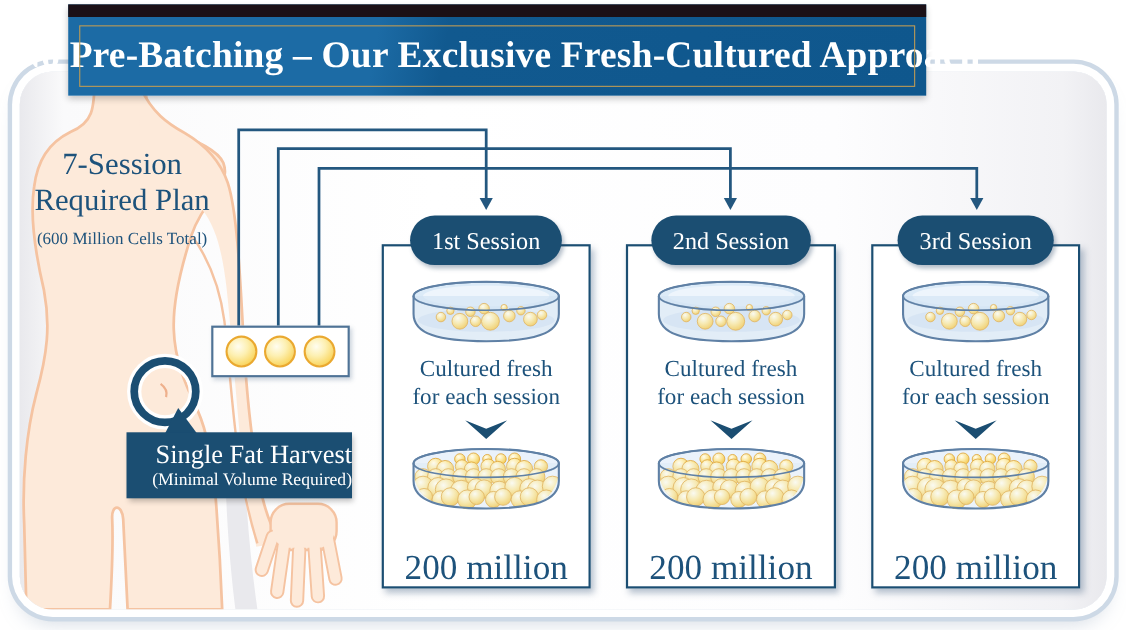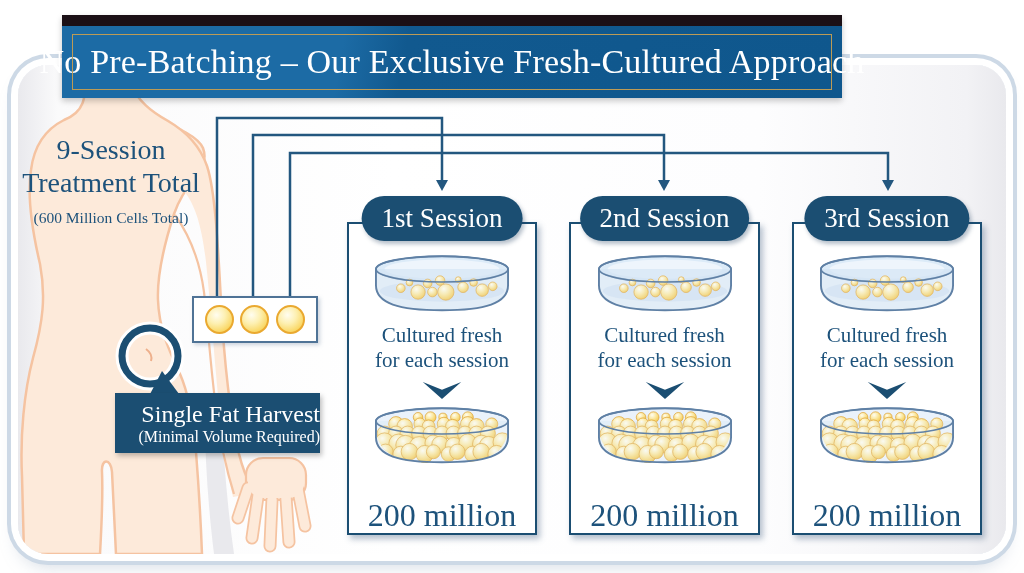--- a/index.html
+++ b/index.html
@@ -26,26 +26,27 @@
     position:absolute;left:18px;top:65px;width:988px;height:489px;
     border-radius:30px;
     background:linear-gradient(90deg,#e9e9ed 0%,#fafafb 4%,#ffffff 38%,#fdfdfe 75%,#f2f2f5 96%,#e9e9ed 100%);
     box-shadow:0 0 0 7px #ffffff,0 0 0 11px var(--card-ring),0 12px 18px rgba(130,150,175,.35);
     overflow:hidden;
     z-index:1;
   }
   .body-svg{position:absolute;left:0;top:0;width:988px;height:489px;}
   
   .banner{
-    position:absolute;left:62px;top:15px;width:780px;height:83px;
+    position:absolute;left:62px;top:4px;width:780px;height:83px;
     background:
       linear-gradient(180deg,#1b1016 0,#1b1016 11px,rgba(0,0,0,0) 11px),
       linear-gradient(100deg,#1c6ba5 0%,#1c6ba5 36%,#11598f 44%,#0f578d 100%);
     z-index:10;
     box-shadow:0 3px 6px rgba(0,0,0,.22);
+    font-weight:bold;
   }
   .banner::after{
     content:"";position:absolute;left:10px;right:10px;top:19px;bottom:8px;
     border:1.5px solid var(--gold);pointer-events:none;
   }
   .banner-title{
     position:absolute;left:0;right:0;top:11px;bottom:0;
     display:flex;align-items:center;justify-content:center;
     color:#ffffff;font-size:34px;white-space:nowrap;letter-spacing:.2px;
   }
@@ -85,21 +86,21 @@
     background:#ffffff;border:2px solid var(--navy);
     box-shadow:3px 4px 6px rgba(90,115,145,.45);
     display:flex;flex-direction:column;align-items:center;
     z-index:4;
   }
   .col.c1{left:347px;} .col.c2{left:569px;width:191px;} .col.c3{left:792px;}
   .pill{
     position:absolute;top:-28px;left:50%;transform:translateX(-50%);
     background:var(--navy);color:#fff;border-radius:23px;height:45px;
     display:flex;align-items:center;justify-content:center;
-    font-size:27px;padding:16px 20px;white-space:nowrap;
+    font-size:22px;padding:16px 20px;white-space:nowrap;
     box-shadow:2px 3px 4px rgba(40,70,100,.35);
   }
   .dish{width:144px;height:67px;}
   .dish.sparse{margin-top:25px;}
   .dish.full{margin-top:2px;}
   .cultured{margin-top:7px;text-align:center;color:var(--text-navy);font-size:21px;line-height:25px;}
   .chev{margin-top:9px;width:66px;height:30px;}
   .amount{margin-top:29px;color:var(--text-navy);font-size:32px;line-height:36px;}
 </style>
 </head>
@@ -188,22 +189,22 @@
     <circle cx="150" cy="356" r="28" fill="none" stroke="#1b4e72" stroke-width="7"></circle>
     <polygon points="148,398 182,398 162,371" fill="#1b4e72"></polygon>
   </g>
 </svg>
 
 <div class="banner">
   <div class="banner-title">No Pre-Batching – Our Exclusive Fresh-Cultured Approach</div>
 </div>
 
 <div class="plan">
-  <div class="l">9-Session</div>
-  <div class="l">Treatment Total</div>
+  <div class="l">7-Session</div>
+  <div class="l">Required Plan</div>
   <div class="s">(600 Million Cells Total)</div>
 </div>
 
 <div class="cells-box">
   <div class="gold-cell"></div>
   <div class="gold-cell"></div>
   <div class="gold-cell"></div>
 </div>
 
 <div class="harvest">

